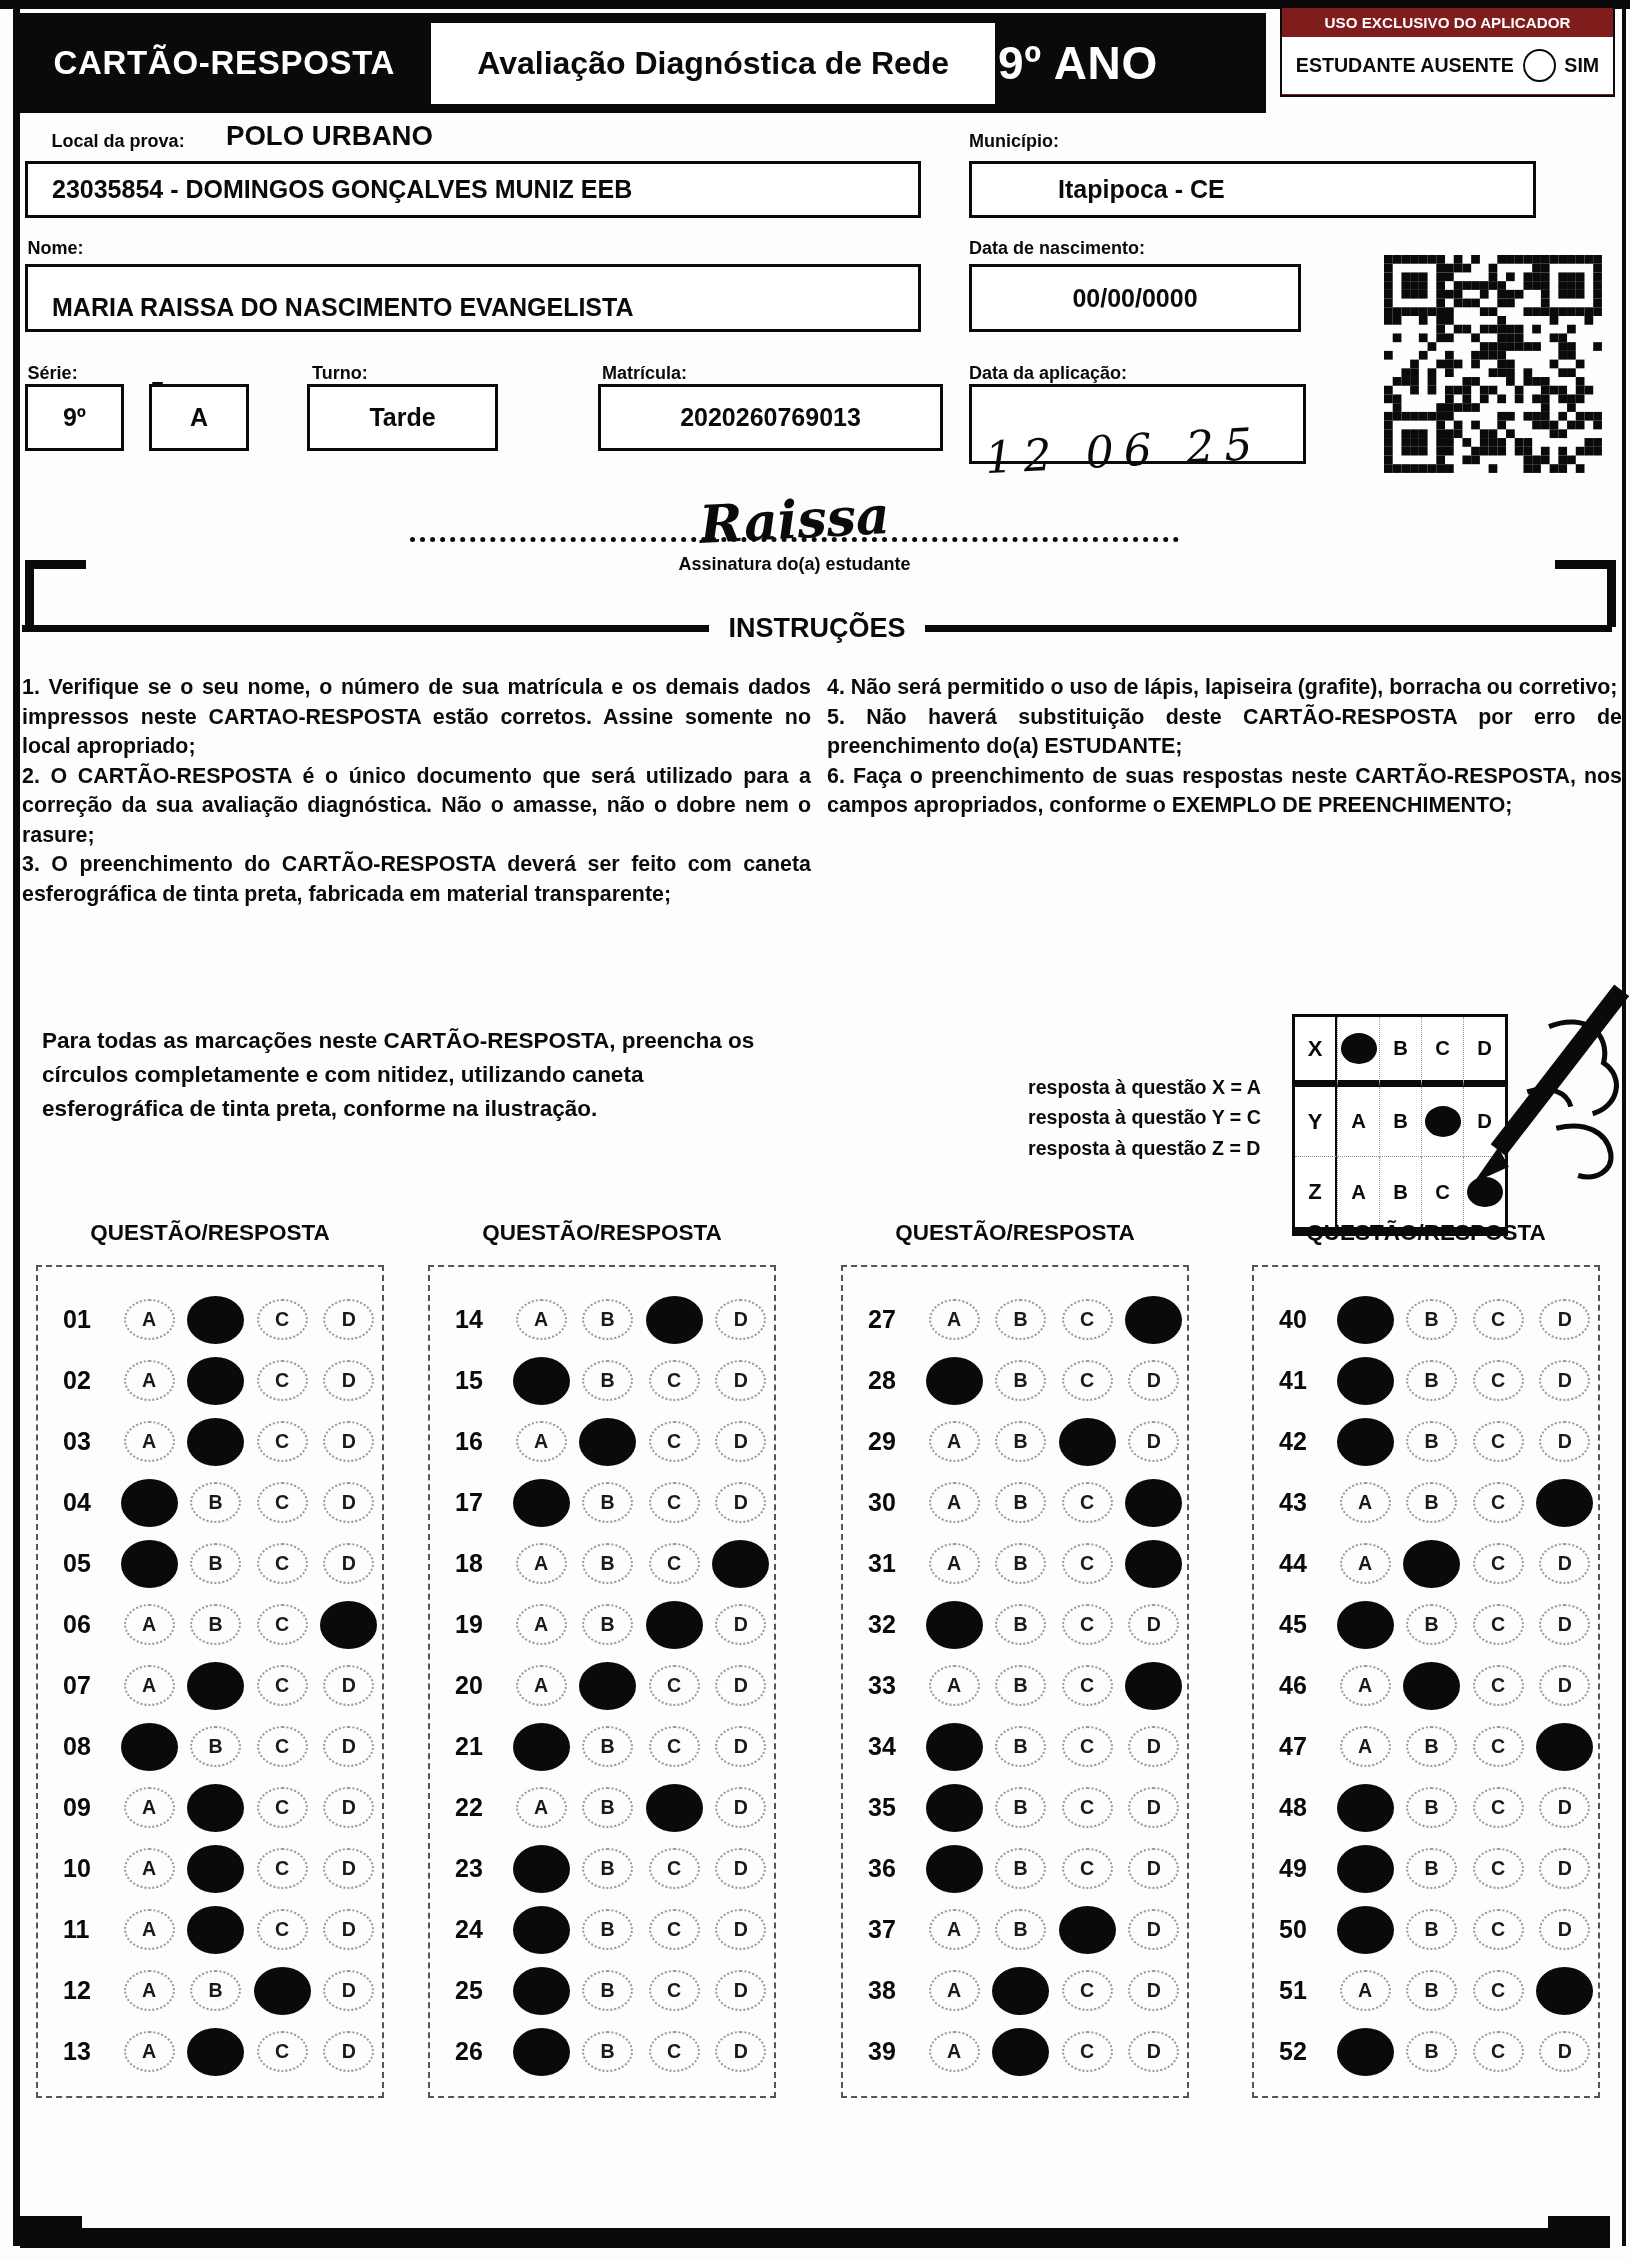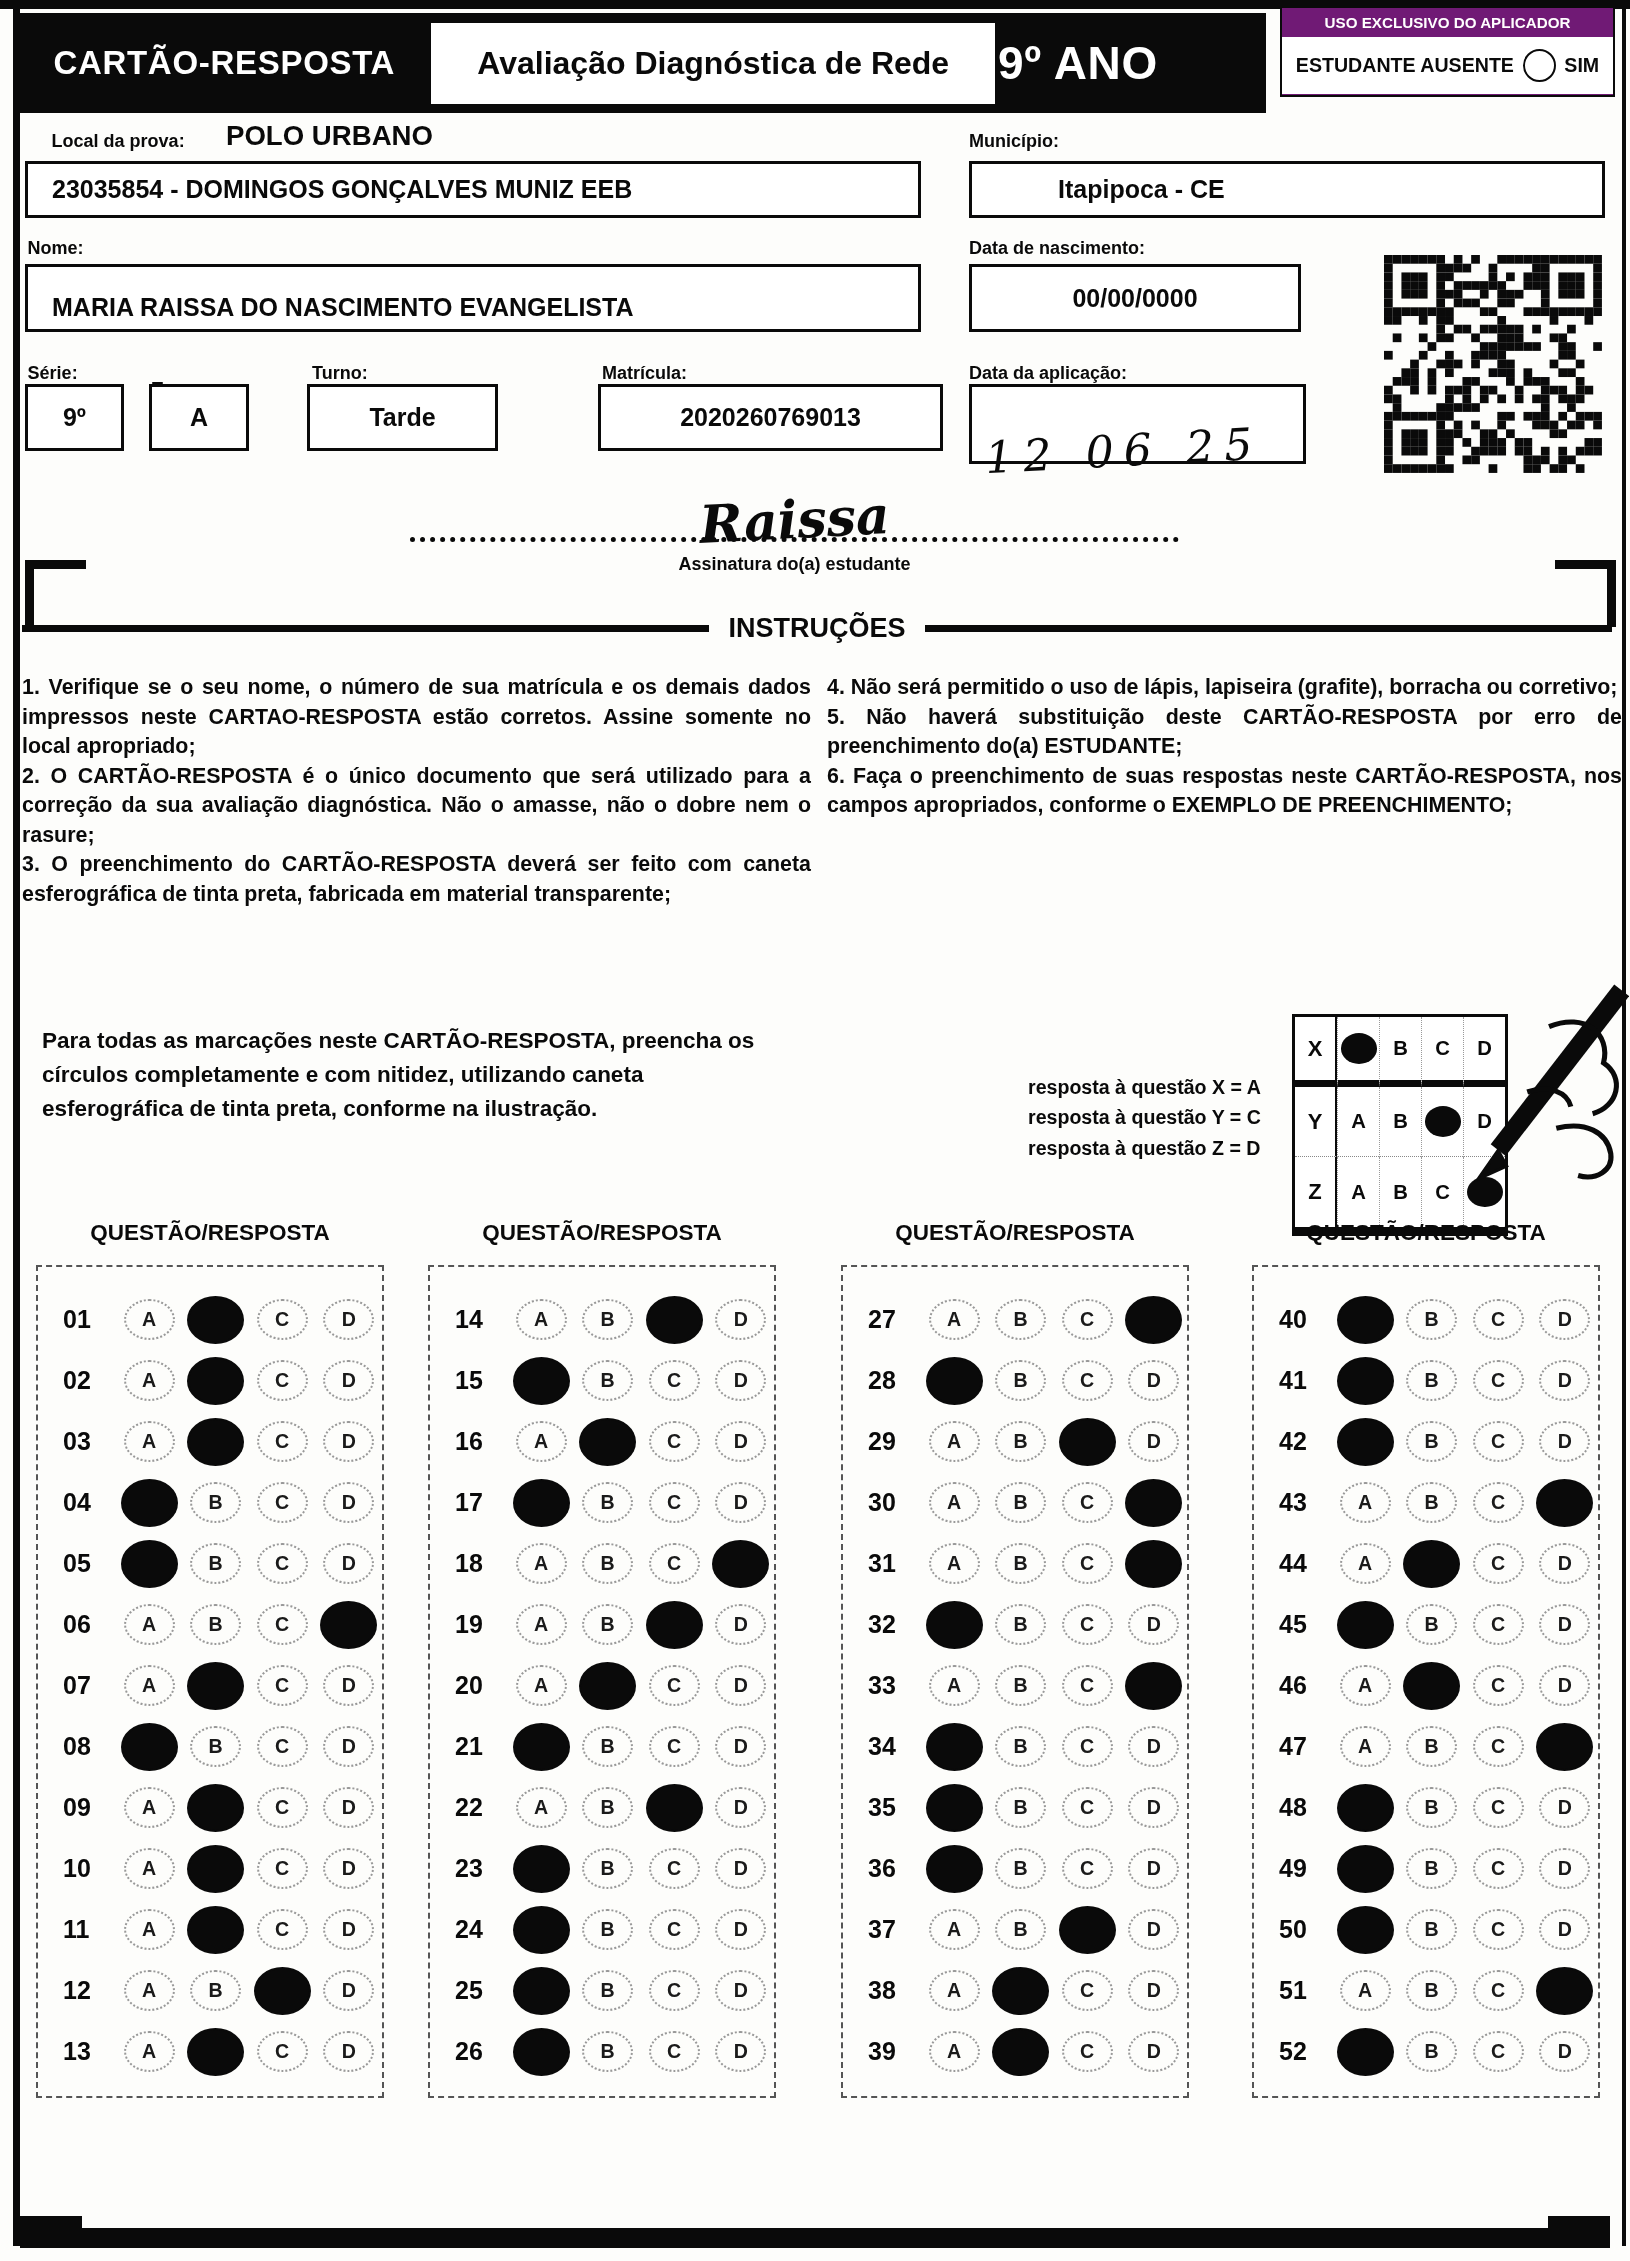--- a/index.html
+++ b/index.html
@@ -14,21 +14,21 @@
   .bottom-bar::before{left:0;}
   .bottom-bar::after{right:0;}
 
   
   .header-band{position:absolute;left:20.3px;top:13px;width:1246px;height:100px;background:#0a0a0a;
                display:flex;align-items:center;}
   .hb-title{width:408px;text-align:center;color:#fff;font-weight:700;font-size:33px;letter-spacing:0.7px;}
   .hb-assessment{flex:0 0 564px;height:81px;margin:0 2.9px;background:#fff;display:flex;align-items:center;
                  justify-content:center;font-weight:700;font-size:32px;color:#0a0a0a;}
   .hb-grade{flex:1;text-align:left;color:#fff;font-weight:700;font-size:46px;letter-spacing:0.7px;}
-  .applicator-box{position:absolute;left:1280px;top:5.8px;width:335px;height:91px;background:#701a75;
+  .applicator-box{position:absolute;left:1280px;top:5.8px;width:335px;height:91px;background:#7f1d1d;
                   border:2.9px solid #0a0a0a;box-sizing:border-box;}
   .app-header{height:29px;display:flex;align-items:center;justify-content:center;color:#fff;
               font-weight:700;font-size:15.2px;}
   .app-body{height:57px;background:#fff;display:flex;align-items:center;justify-content:center;gap:8.7px;
             font-weight:700;font-size:19.6px;}
   .absent-circle{width:29px;height:29px;border:2.9px solid #0a0a0a;border-radius:50%;background:#fff;}
 
   
   .lbl{position:absolute;font-weight:700;font-size:18px;}
   .fbox{position:absolute;border:3.6px solid #0a0a0a;box-sizing:border-box;display:flex;align-items:center;
@@ -112,21 +112,21 @@
       <span class="absent-circle"></span>
       <span>SIM</span>
     </div>
   </div>
 
   <div class="lbl" style="left:27.6px;top:131px;padding-left:24px;">Local da prova:</div>
   <div class="local-value">POLO URBANO</div>
   <div class="fbox pad" style="left:25px;top:161px;width:896px;height:57px;">23035854 - DOMINGOS GONÇALVES MUNIZ EEB</div>
 
   <div class="lbl" style="left:969px;top:131px;">Município:</div>
-  <div class="fbox" style="left:969px;top:161px;width:636px;height:57px;padding-left:86px;">Itapipoca - CE</div>
+  <div class="fbox" style="left:969px;top:161px;width:567px;height:57px;padding-left:86px;">Itapipoca - CE</div>
 
   <div class="lbl" style="left:27.6px;top:238px;">Nome:</div>
   <div class="fbox pad" style="left:25px;top:264px;width:896px;height:68px;align-items:flex-end;padding-bottom:7.3px;">MARIA RAISSA DO NASCIMENTO EVANGELISTA</div>
 
   <div class="lbl" style="left:969px;top:238px;">Data de nascimento:</div>
   <div class="fbox center" style="left:969px;top:264px;width:332px;height:68px;">00/00/0000</div>
 
   <div class="lbl" style="left:27.6px;top:363px;">Série:</div>
   <div class="fbox center" style="left:25px;top:384px;width:99px;height:67px;">9º</div>
 

